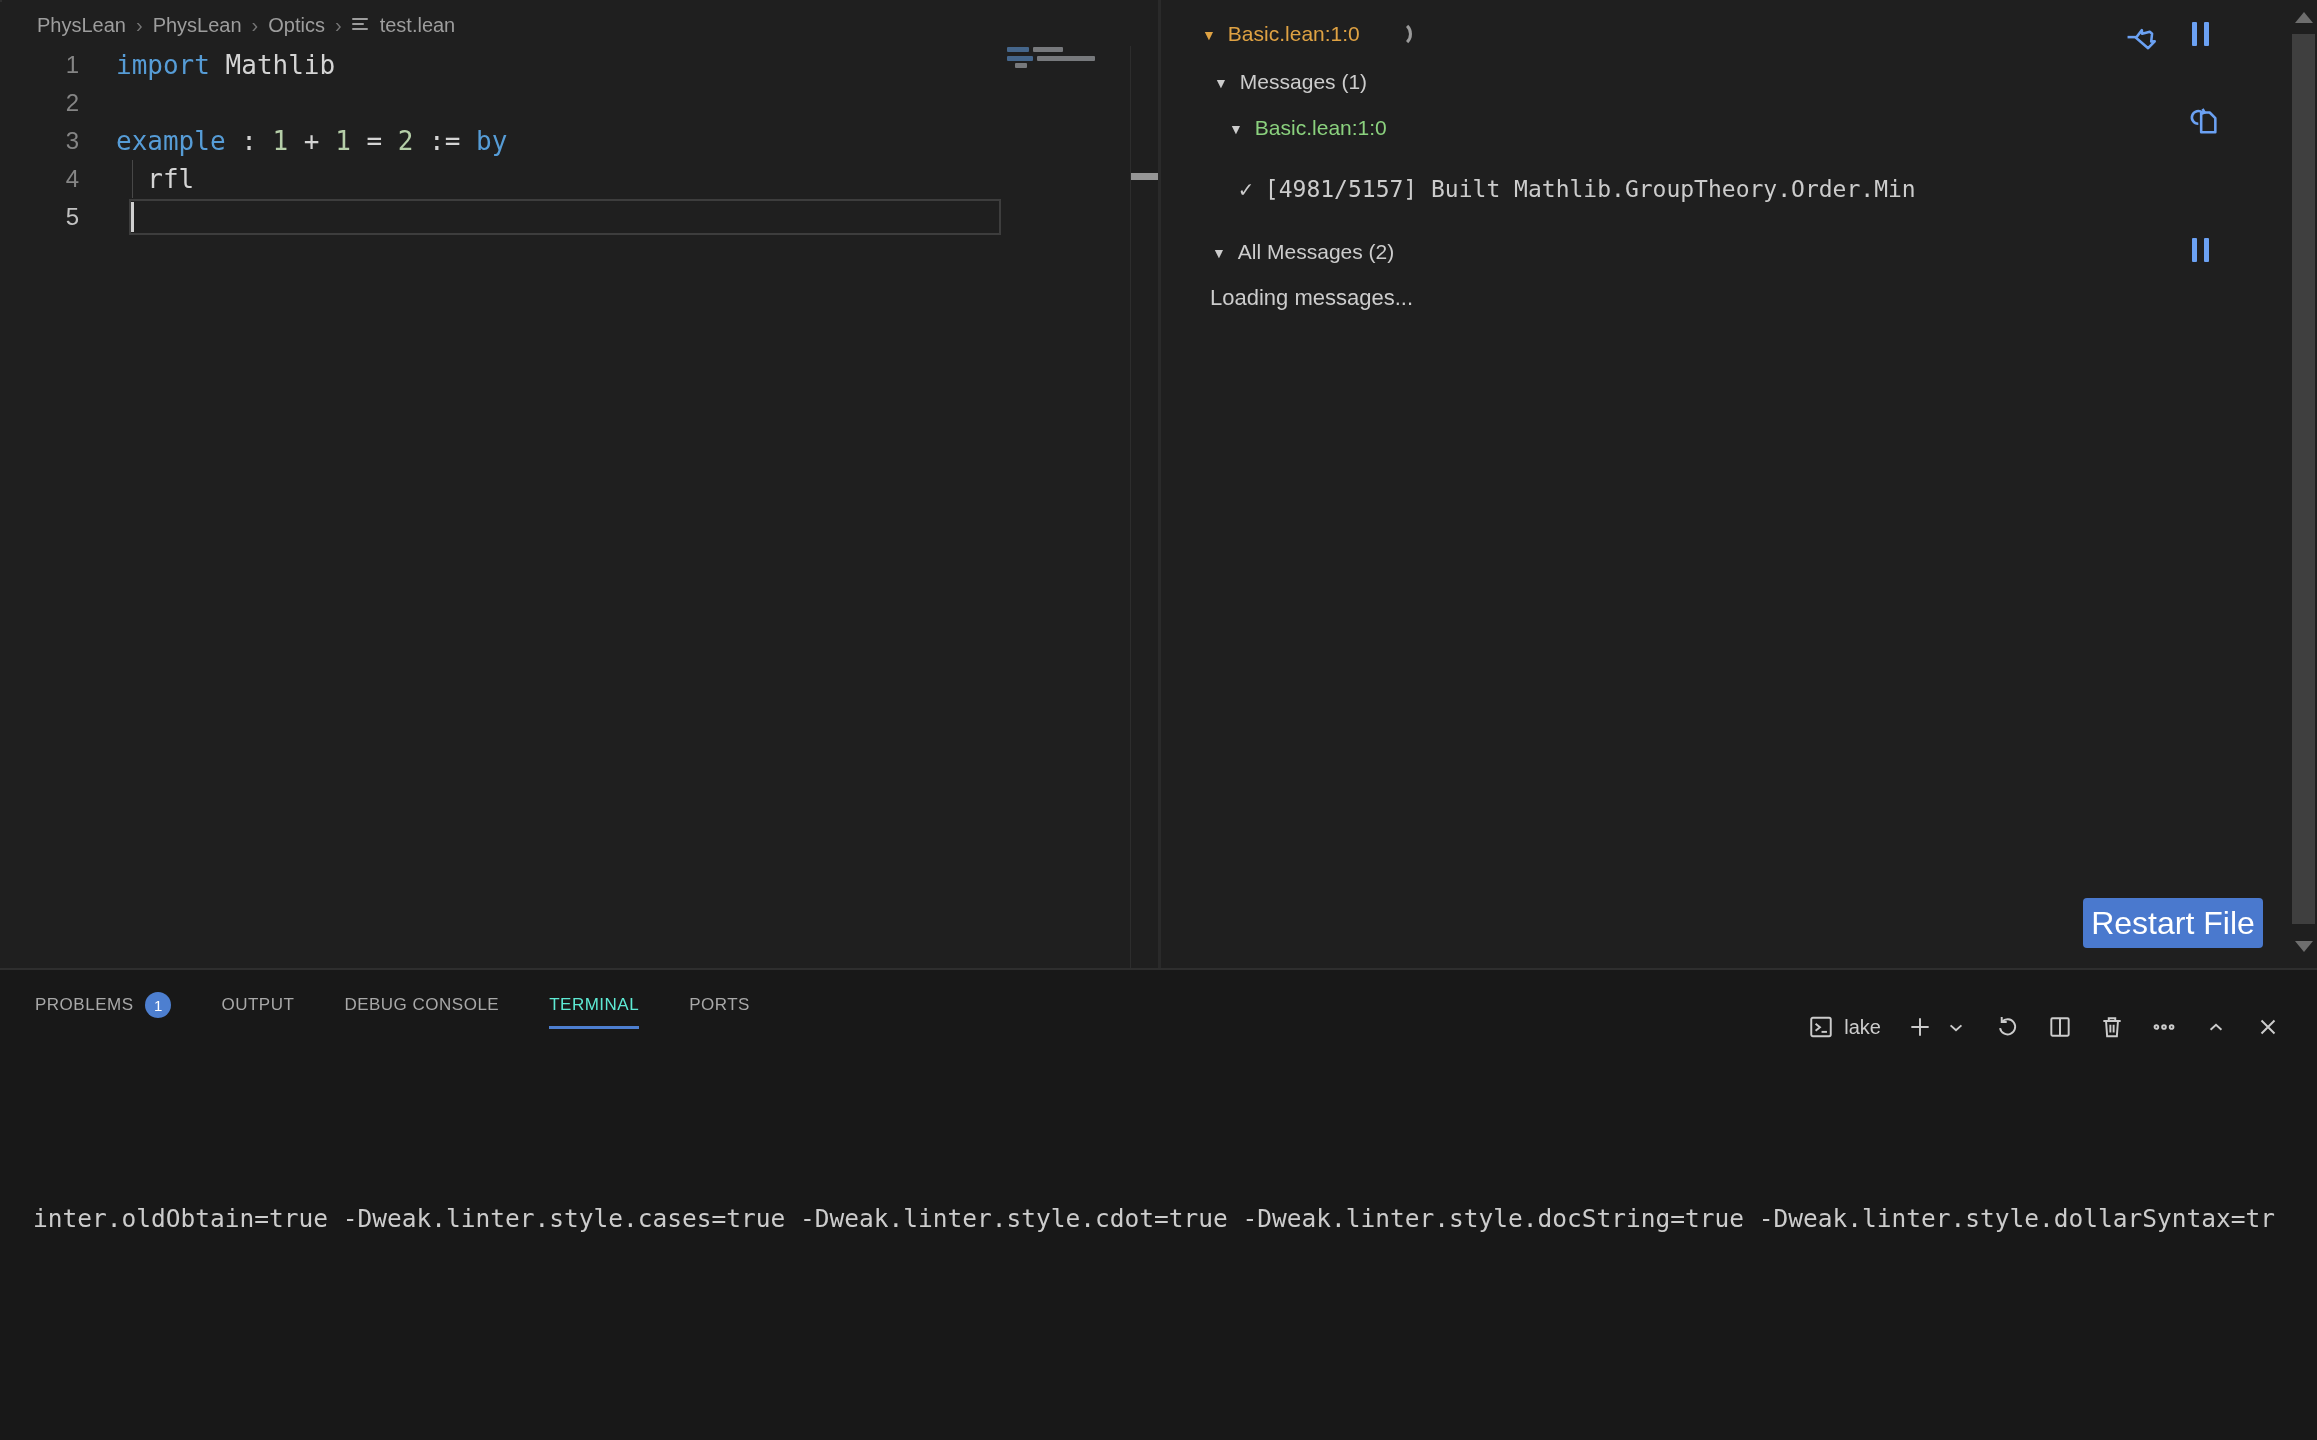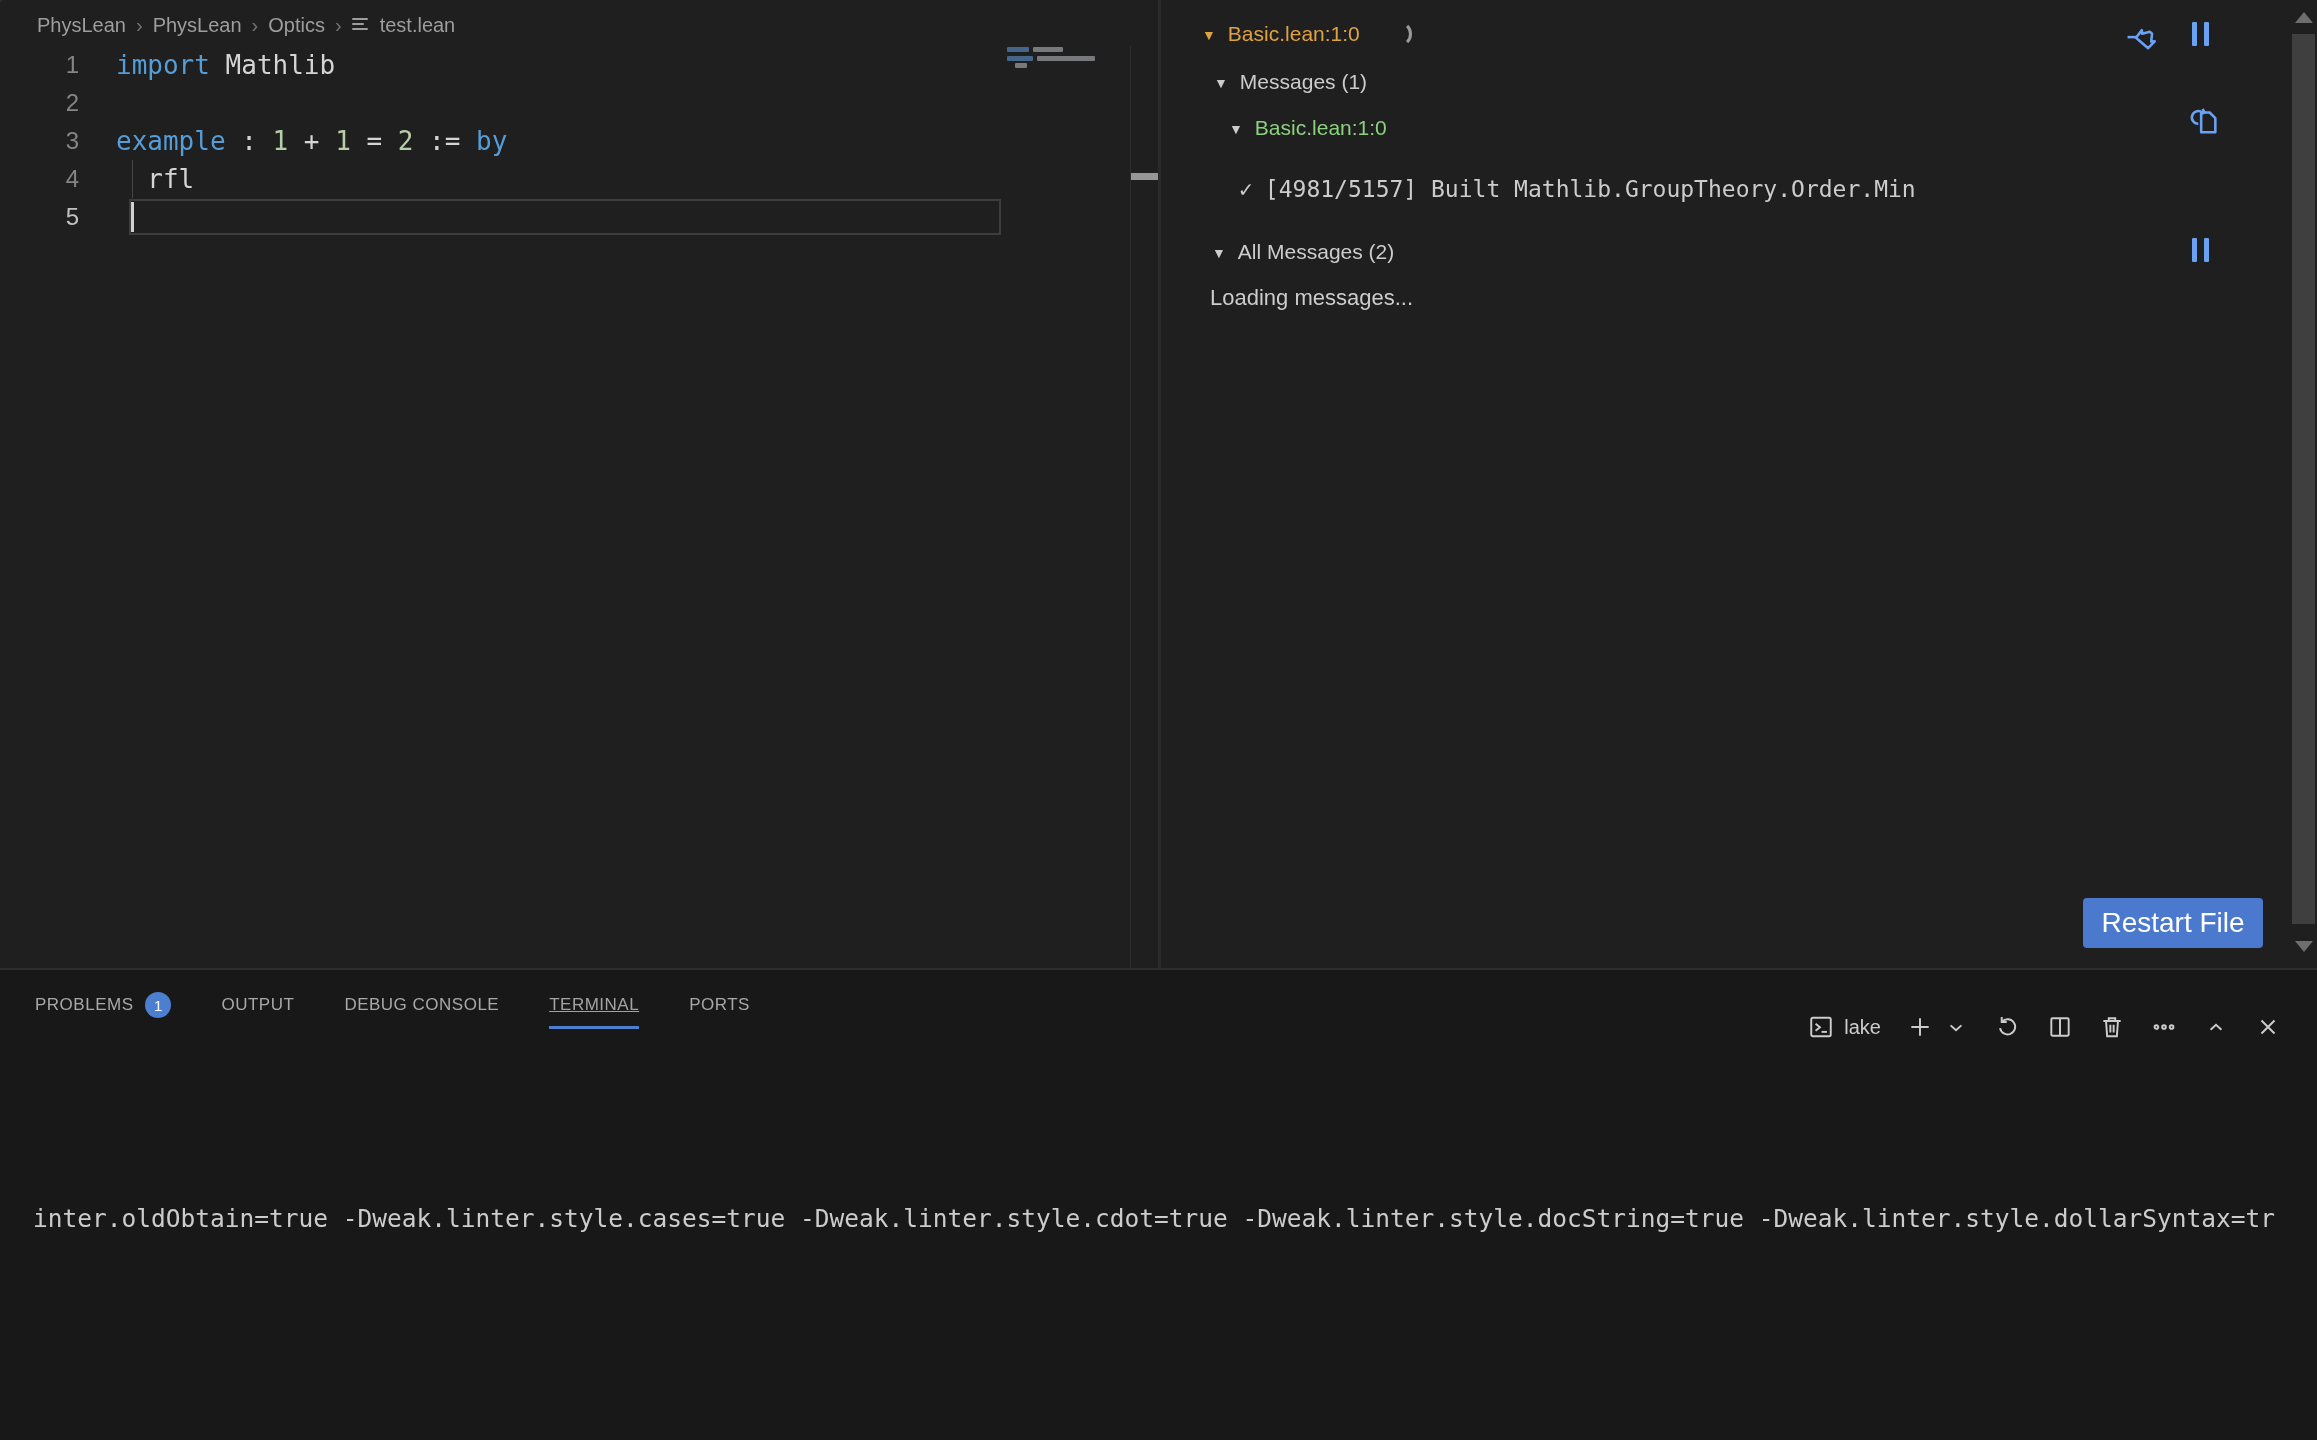--- a/index.html
+++ b/index.html
@@ -50,36 +50,36 @@
   .tri{font-size:14px;position:relative;top:1px;}
   .iv-orange{color:#dfa243;} .iv-green{color:#8bd17e;} .iv-white{color:#cccccc;}
   .spin-arc{width:20px;height:20px;border:3px solid transparent;border-right-color:#9a9a9a;
             border-radius:50%;margin-left:14px;}
   .iv-mono{font-family:"DejaVu Sans Mono",monospace;font-size:23px;color:#cccccc;}
   .iv-icon{position:absolute;width:34px;height:34px;}
   .iv-icon svg{width:100%;height:100%;}
   .pause{display:flex;gap:7px;}
   .pause i{display:block;width:5px;height:24px;background:#6ba1f3;border-radius:1px;}
   .restart-btn{position:absolute;left:922px;top:898px;width:180px;height:50px;background:#4a79ce;
-               color:#ffffff;font-size:28px;border:none;border-radius:4px;display:flex;
+               color:#ffffff;font-size:32px;border:none;border-radius:4px;display:flex;
                align-items:center;justify-content:center;cursor:pointer;}
   .iv-scrollbar{position:absolute;right:0;top:0;width:27px;height:958px;}
   .iv-thumb{position:absolute;left:2px;top:34px;width:23px;height:890px;background:#3f3f3f;}
   .arr{position:absolute;left:5px;width:0;height:0;border-left:9px solid transparent;
        border-right:9px solid transparent;}
   .arr.up{top:12px;border-bottom:11px solid #6e6e6e;}
   .arr.down{top:941px;border-top:11px solid #6e6e6e;}
 
   
   .panel{position:absolute;left:0;top:968px;width:2317px;height:472px;background:#181818;
          border-top:2px solid #2e2e2e;box-sizing:border-box;}
   .tabs{position:absolute;left:35px;top:0;height:70px;display:flex;align-items:center;gap:50px;}
   .tab{position:relative;height:70px;display:flex;align-items:center;gap:12px;font-size:17px;
        letter-spacing:.5px;color:#a8a8a8;cursor:pointer;}
-  .tab.active{color:#a3a3a3;text-decoration:underline;}
+  .tab.active{color:#5eead4;}
   .tab.active::after{content:"";position:absolute;left:0;right:0;top:56px;height:3px;background:#4d7fd0;}
   .badge{display:inline-flex;align-items:center;justify-content:center;width:26px;height:26px;
          border-radius:50%;background:#4d7fd0;color:#fff;font-size:15px;}
   .panel-actions{position:absolute;right:36px;top:0;height:70px;display:flex;align-items:flex-end;gap:26px;}
   .pa-icon{width:26px;height:26px;display:flex;align-items:center;justify-content:center;cursor:pointer;}
   .pa-icon svg{width:26px;height:26px;stroke:#cccccc;fill:none;stroke-width:1.8;}
   .lake{display:flex;align-items:center;gap:10px;font-size:20px;color:#cccccc;}
   .tight{display:flex;align-items:center;gap:10px;}
 
   .term{position:absolute;left:33px;top:94px;right:0;font-family:"DejaVu Sans Mono",monospace;

